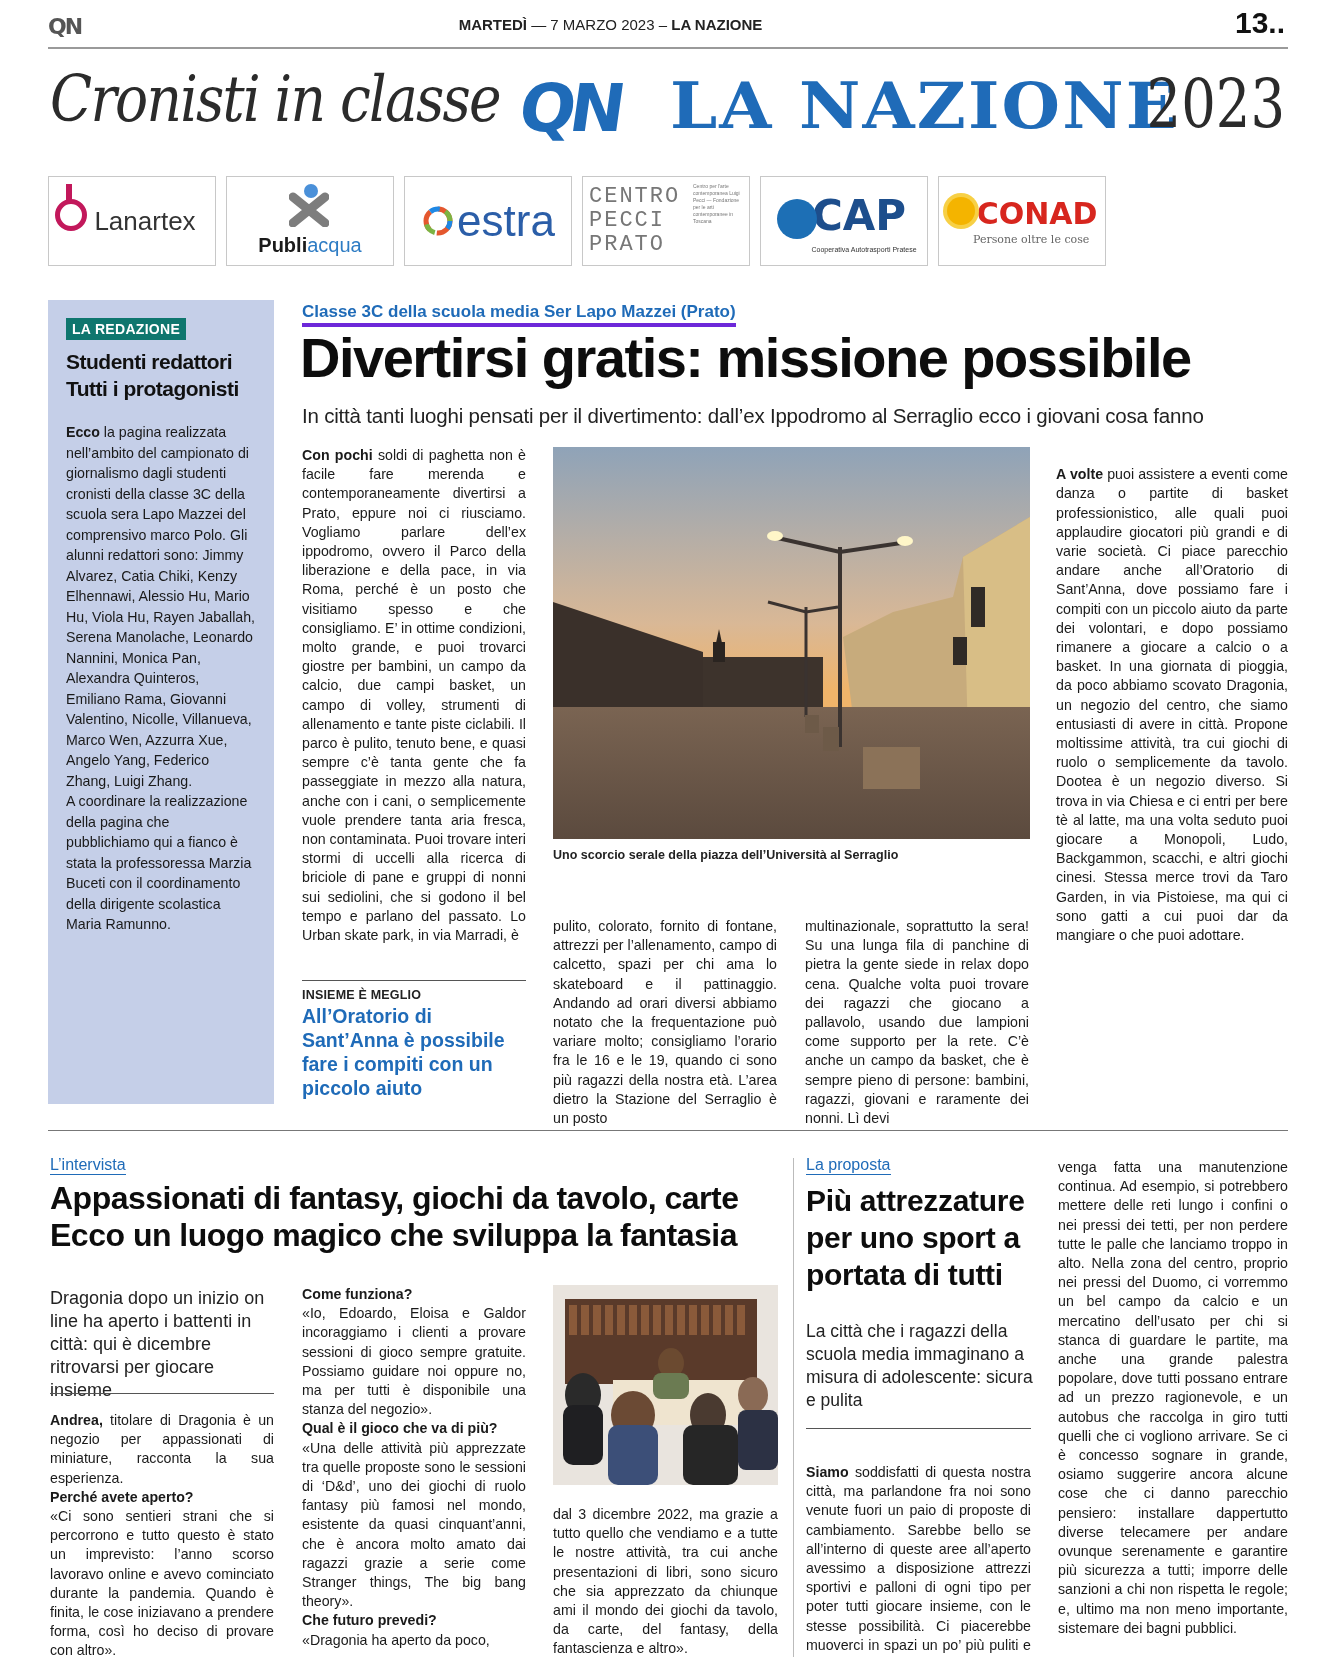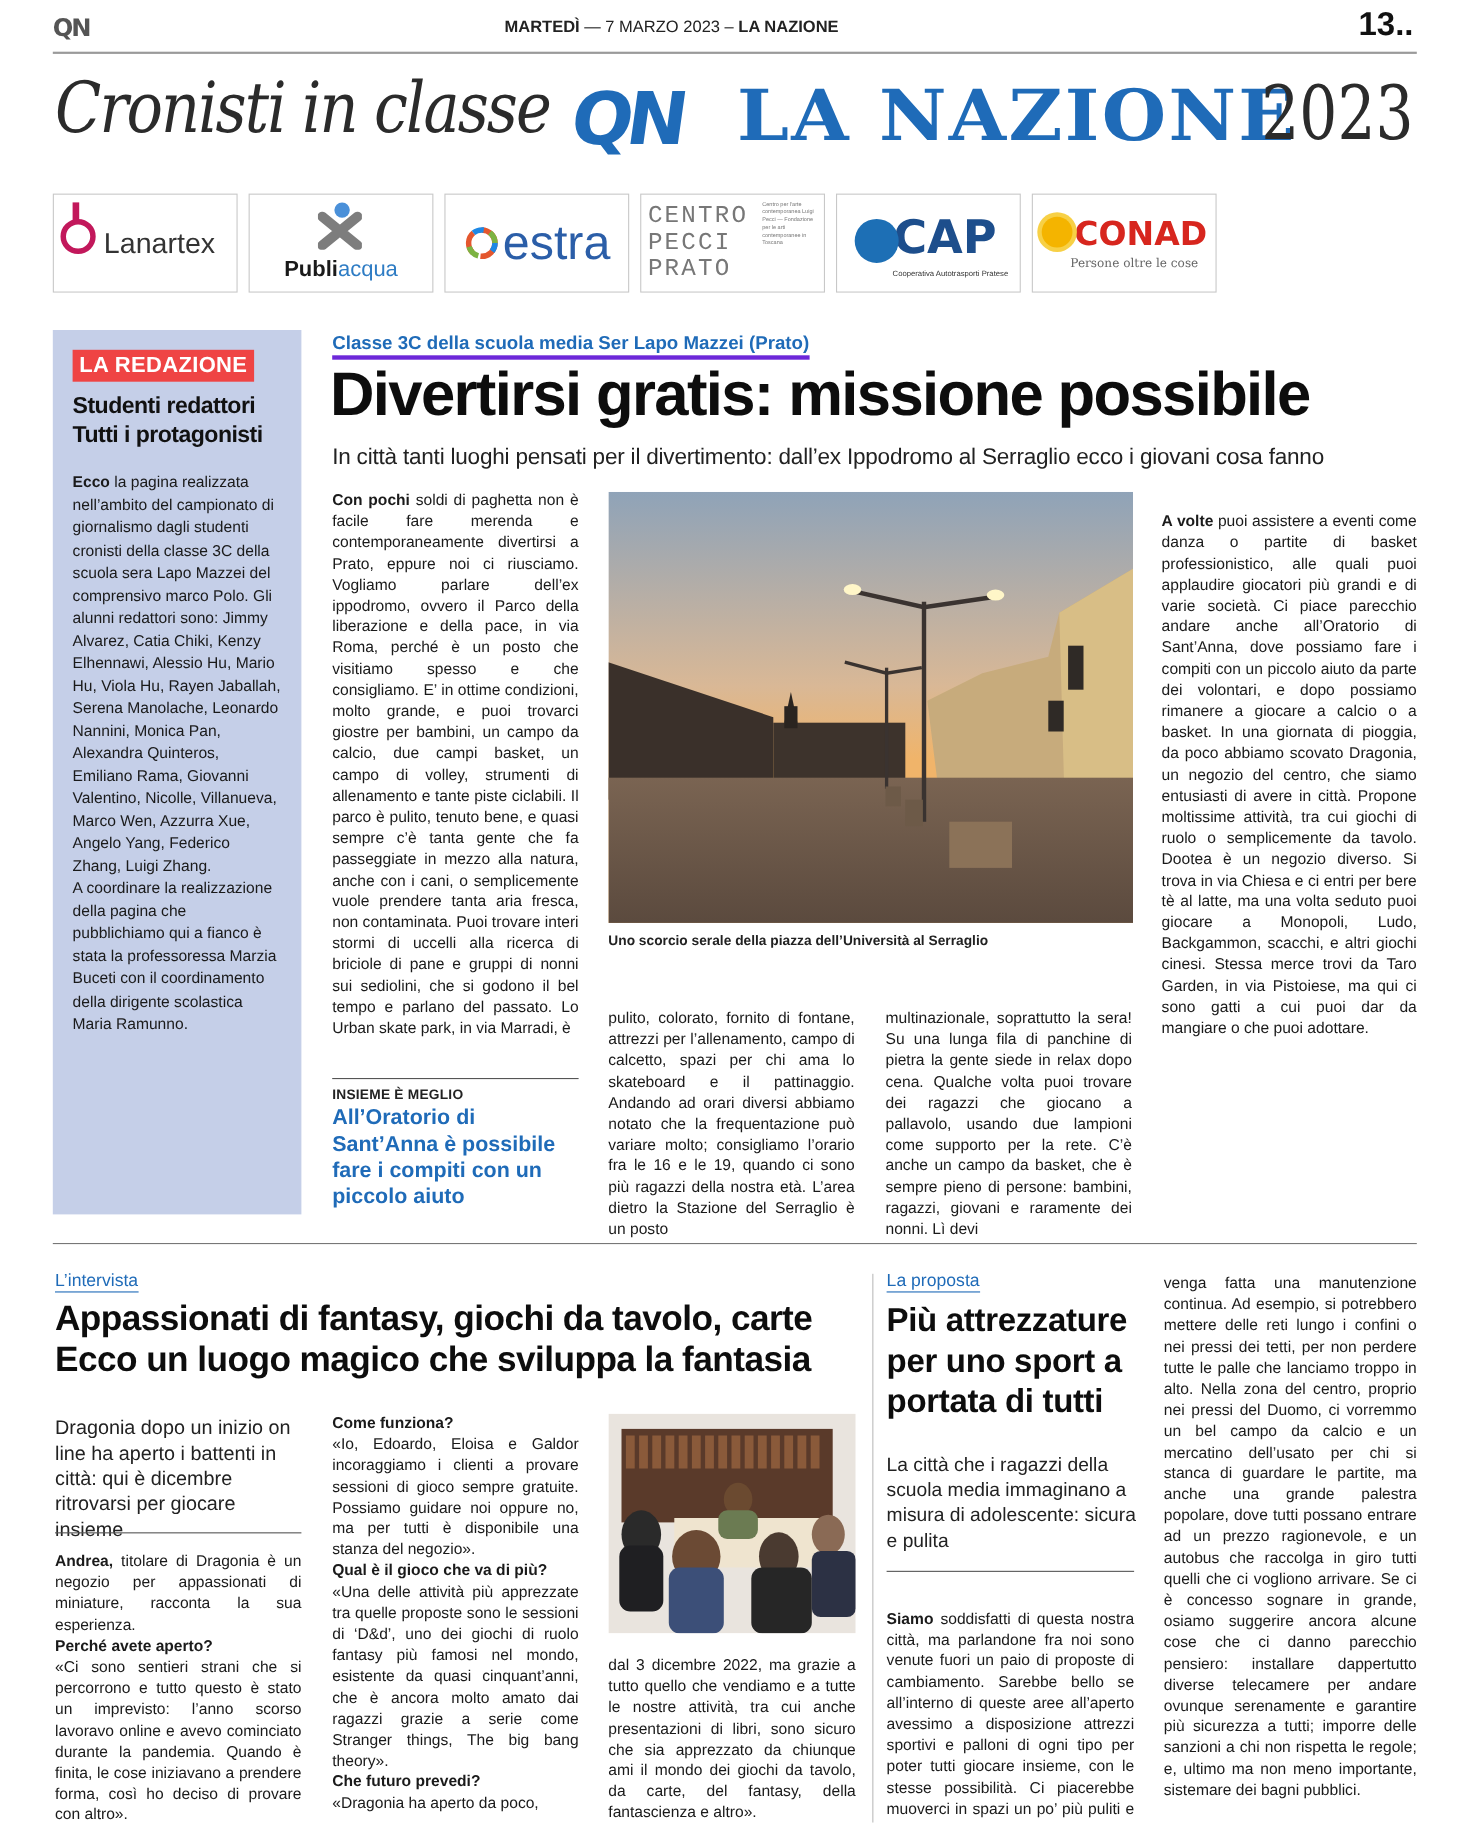--- a/index.html
+++ b/index.html
@@ -38,21 +38,21 @@
   .sp-cap-sub { position: absolute; bottom: 12px; left: 0; width: 100%; text-align: center; font-size: 7px; color: #333; padding-left: 40px; }
   .sp-cap-icon { position: absolute; left: 16px; top: 22px; width: 40px; height: 40px; border-radius: 50%; background: #1d6fb5; }
   .sp-cgfs { font-size: 32px; font-weight: 900; color: #f0c600; -webkit-text-stroke: 1px #2a4f99; font-family: "DejaVu Sans", sans-serif; }
   .sp-cgfs-sub { position: absolute; bottom: 10px; width: 100%; text-align: center; font-size: 6px; color: #2a4f99; font-weight: 700; }
   .sp-conad { font-size: 30px; font-weight: 900; color: #d7261e; margin-left: 30px; margin-top: -16px; font-family: "DejaVu Sans", sans-serif; }
   .sp-conad-sub { position: absolute; top: 56px; left: 34px; font-family: "DejaVu Serif", serif; font-size: 11px; color: #666; }
   .sp-conad-flower { position: absolute; left: 8px; top: 20px; width: 28px; height: 28px; border-radius: 50%; background: #f4b400; box-shadow: 0 0 0 4px #f7d046; }
 
   
   .sidebar { left: 48px; top: 300px; width: 226px; height: 804px; background: #c5cfe8; padding: 18px 18px 0 18px; }
-  .sb-tag { display: inline-block; background: #ef4444; color: #fff; font-weight: 700; font-size: 20px; padding: 3px 6px; letter-spacing: 0.3px; }
+  .sb-tag { display: inline-block; background: #0f766e; color: #fff; font-weight: 700; font-size: 14px; padding: 3px 6px; letter-spacing: 0.3px; }
   .sb-title { margin-top: 8px; font-weight: 700; font-size: 21px; line-height: 27px; color: #111; font-family: "Liberation Sans", sans-serif; letter-spacing: -0.5px; }
   .sb-body { margin-top: 20px; font-size: 14.2px; line-height: 20.5px; color: #1a1a1a; }
   .sb-body b { font-weight: 700; }
 
   
   .kicker { left: 302px; top: 302px; font-size: 17px; color: #1f6bb8; font-weight: 700; border-bottom: 4px solid #6d28d9; padding-bottom: 1px; }
   .headline { left: 300px; top: 325px; font-size: 56px; font-weight: 700; color: #0d0d0d; letter-spacing: -1.5px; font-family: "Liberation Sans", sans-serif; white-space: nowrap; }
   .subhead { left: 302px; top: 404px; font-size: 20.5px; color: #222; white-space: nowrap; letter-spacing: -0.2px; }
 
   .col { font-size: 14.2px; line-height: 19.2px; color: #1a1a1a; text-align: justify; hyphens: manual; }

